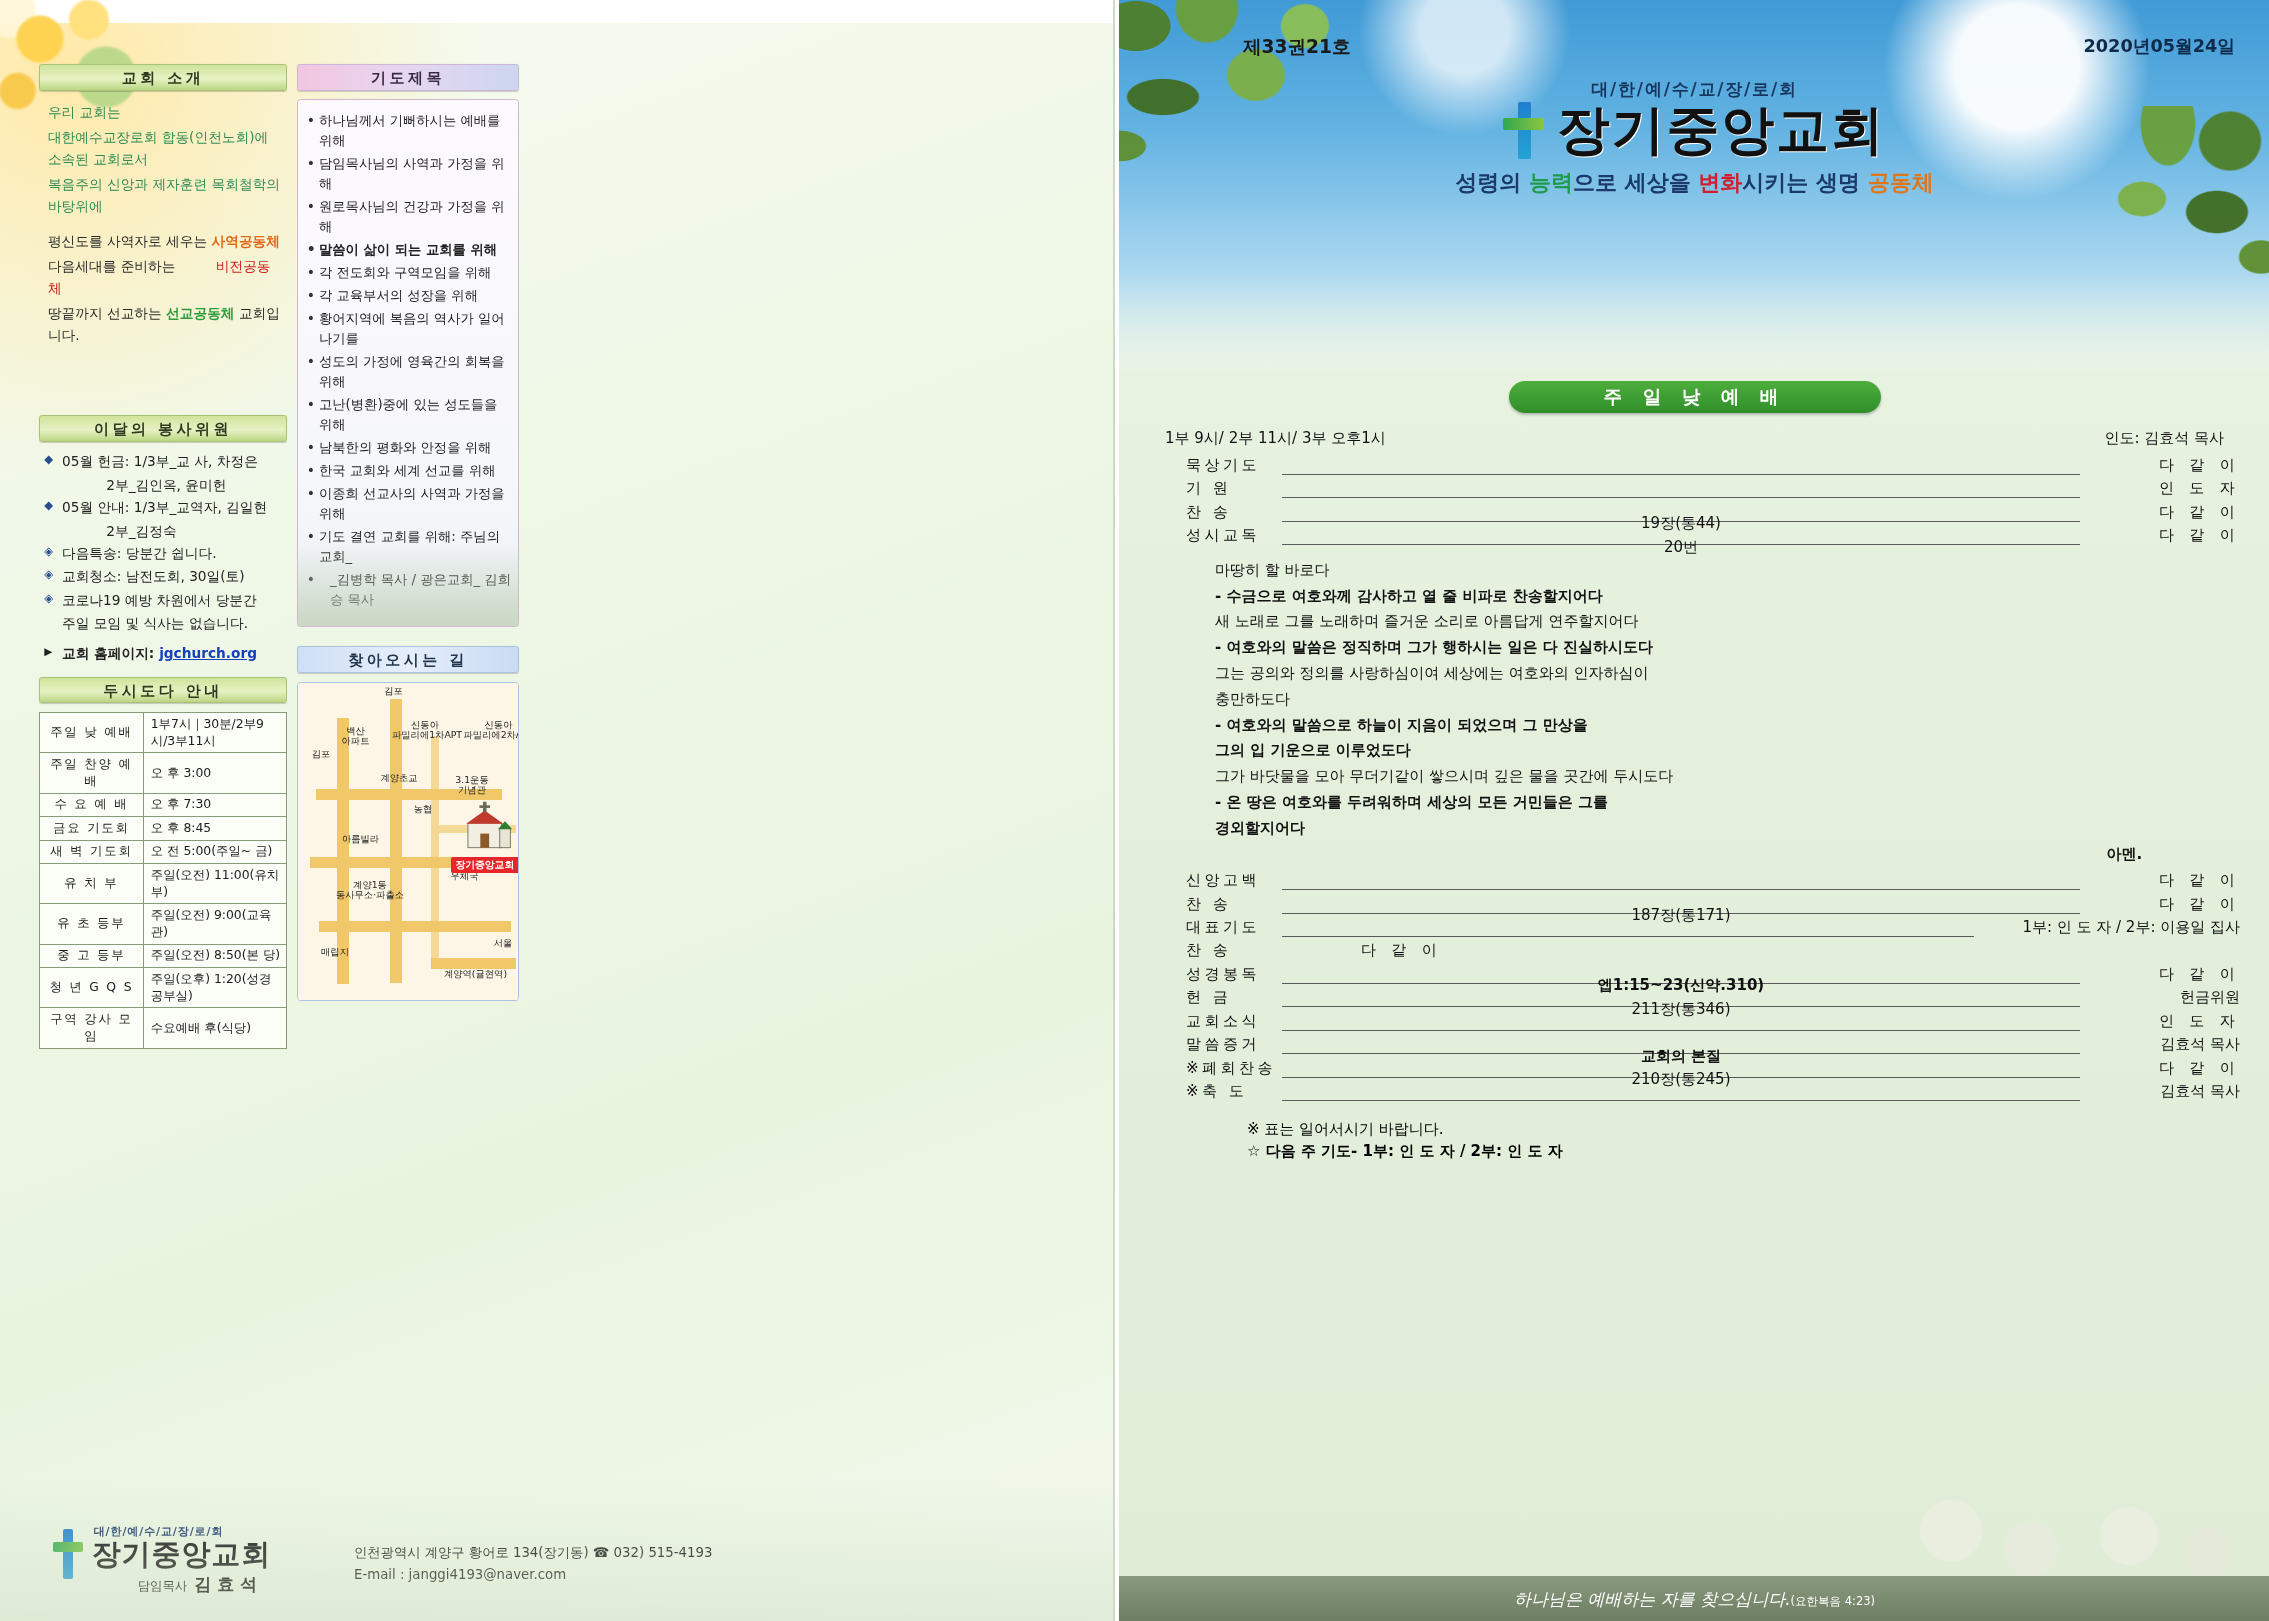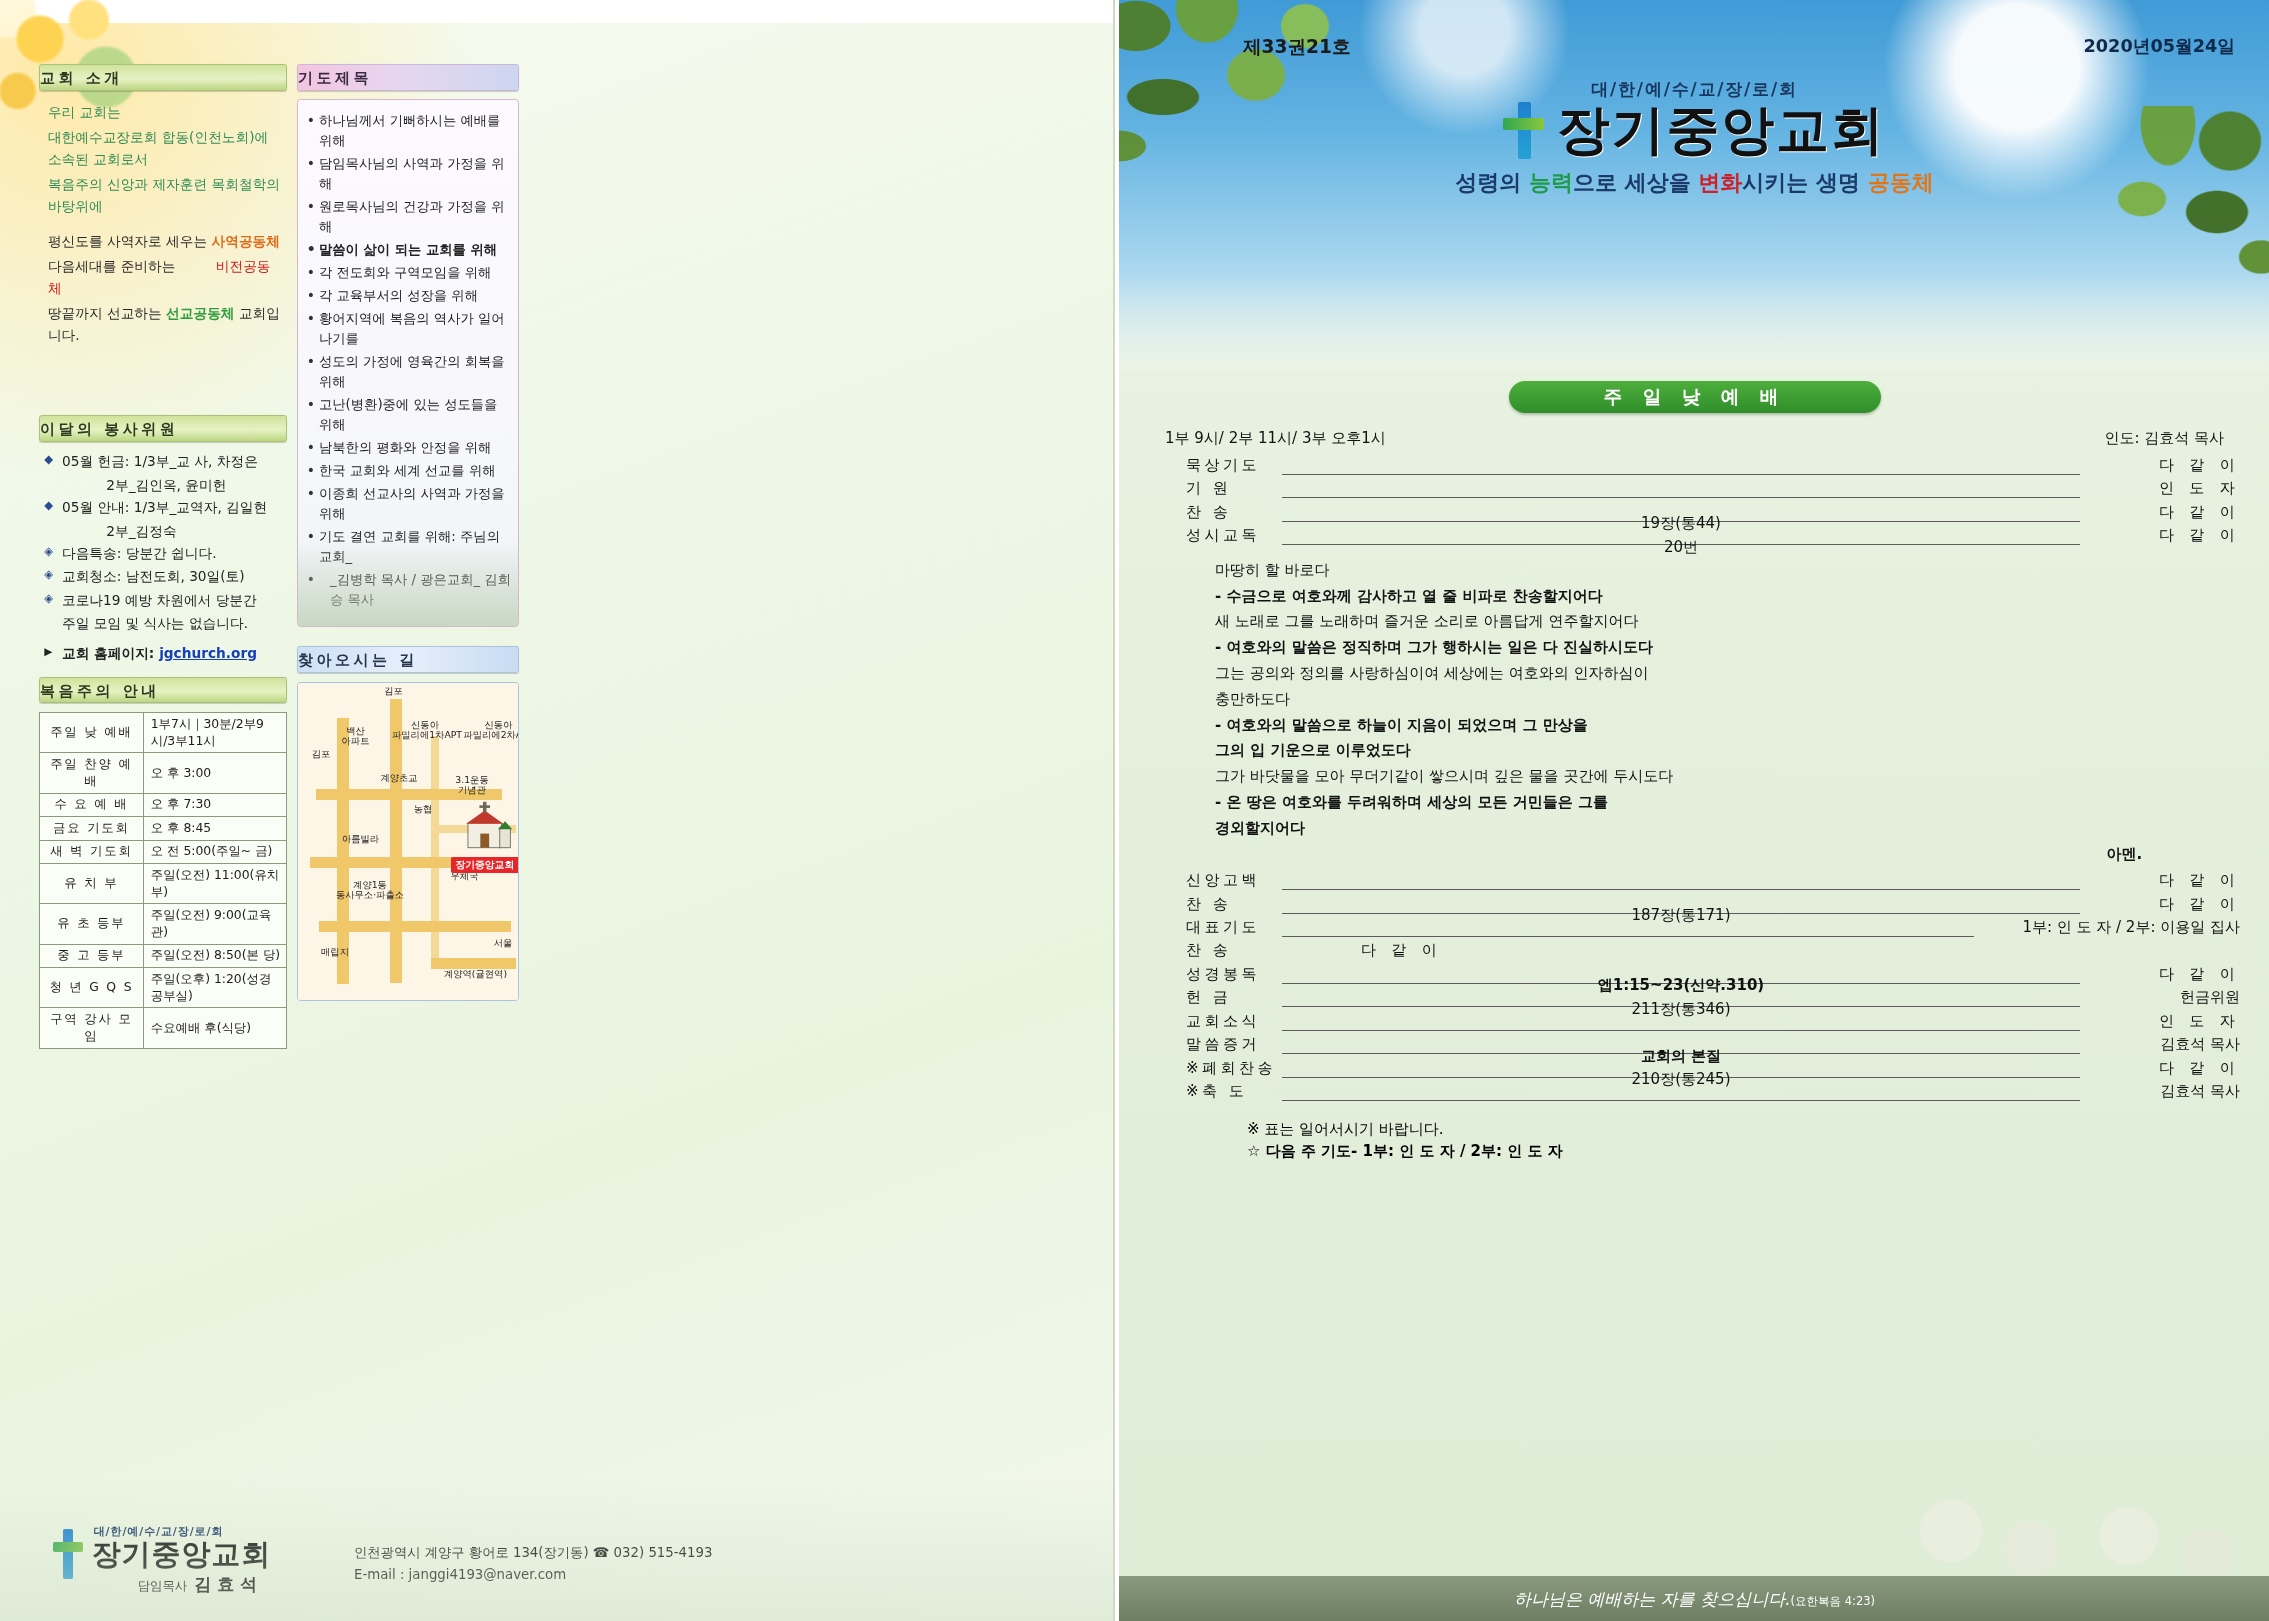--- a/index.html
+++ b/index.html
@@ -38,21 +38,21 @@
   }
   .topnotch{
     position:absolute; left:0; top:0; width:100%; height:23px;
     background:#ffffff;
   }
   .colL { position:absolute; left:39px; top:64px; width:248px; }
   .colR { position:absolute; left:297px; top:64px; width:222px; }
 
   
   .sec-h {
-    height:26.6px; line-height:26.6px; 
+    height:26.6px; line-height:26.6px; text-align:center;
     font-weight:bold; font-size:15px; color:#2f3b1f;
     letter-spacing:3.5px;
     border-radius:2.7px;
     box-shadow:0 0.9px 0.9px rgba(0,0,0,.18);
     margin-bottom:8.9px;
   }
   .green-h { background:linear-gradient(to bottom,#cfe39a,#e7f2c4 55%,#bcd683); border:0.9px solid #a9c278; }
   .pink-h  { background:linear-gradient(to right,#f3c5e0,#e7d6f0 45%,#cdd6f0); border:0.9px solid #cdb7d6; color:#3a2b44;}
   .sky-h   { background:linear-gradient(to right,#cfe0f5,#e6eefb 50%,#c8dcf3); border:0.9px solid #aac3e0; color:#23364d;}
 
@@ -288,21 +288,21 @@
         <div class="row">교회청소: 남전도회, 30일(토)</div>
         <div class="row">코로나19 예방 차원에서 당분간</div>
         <div style="padding-left:17.7px">주일 모임 및 식사는 없습니다.</div>
         <div class="home">
           <span>교회 홈페이지: </span><u>jgchurch.org</u>
         </div>
       </div>
 
       <div style="height:12.4px"></div>
 
-      <div class="sec-h green-h">복음주의 안내</div>
+      <div class="sec-h green-h">두시도다 안내</div>
 
       <table class="sched">
         <tbody>
             <tr>
               <td class="k">주일 낮 예배</td>
               <td class="v tiny">1부7시｜30분/2부9시/3부11시</td>
             </tr>
         <tr>
               <td class="k">주일 찬양 예배</td>
               <td class="v">오 후  3:00</td>

